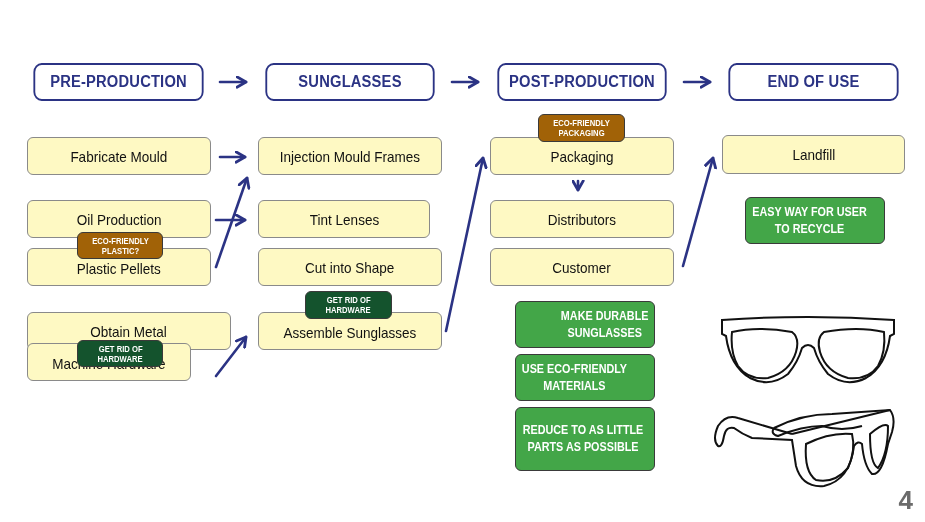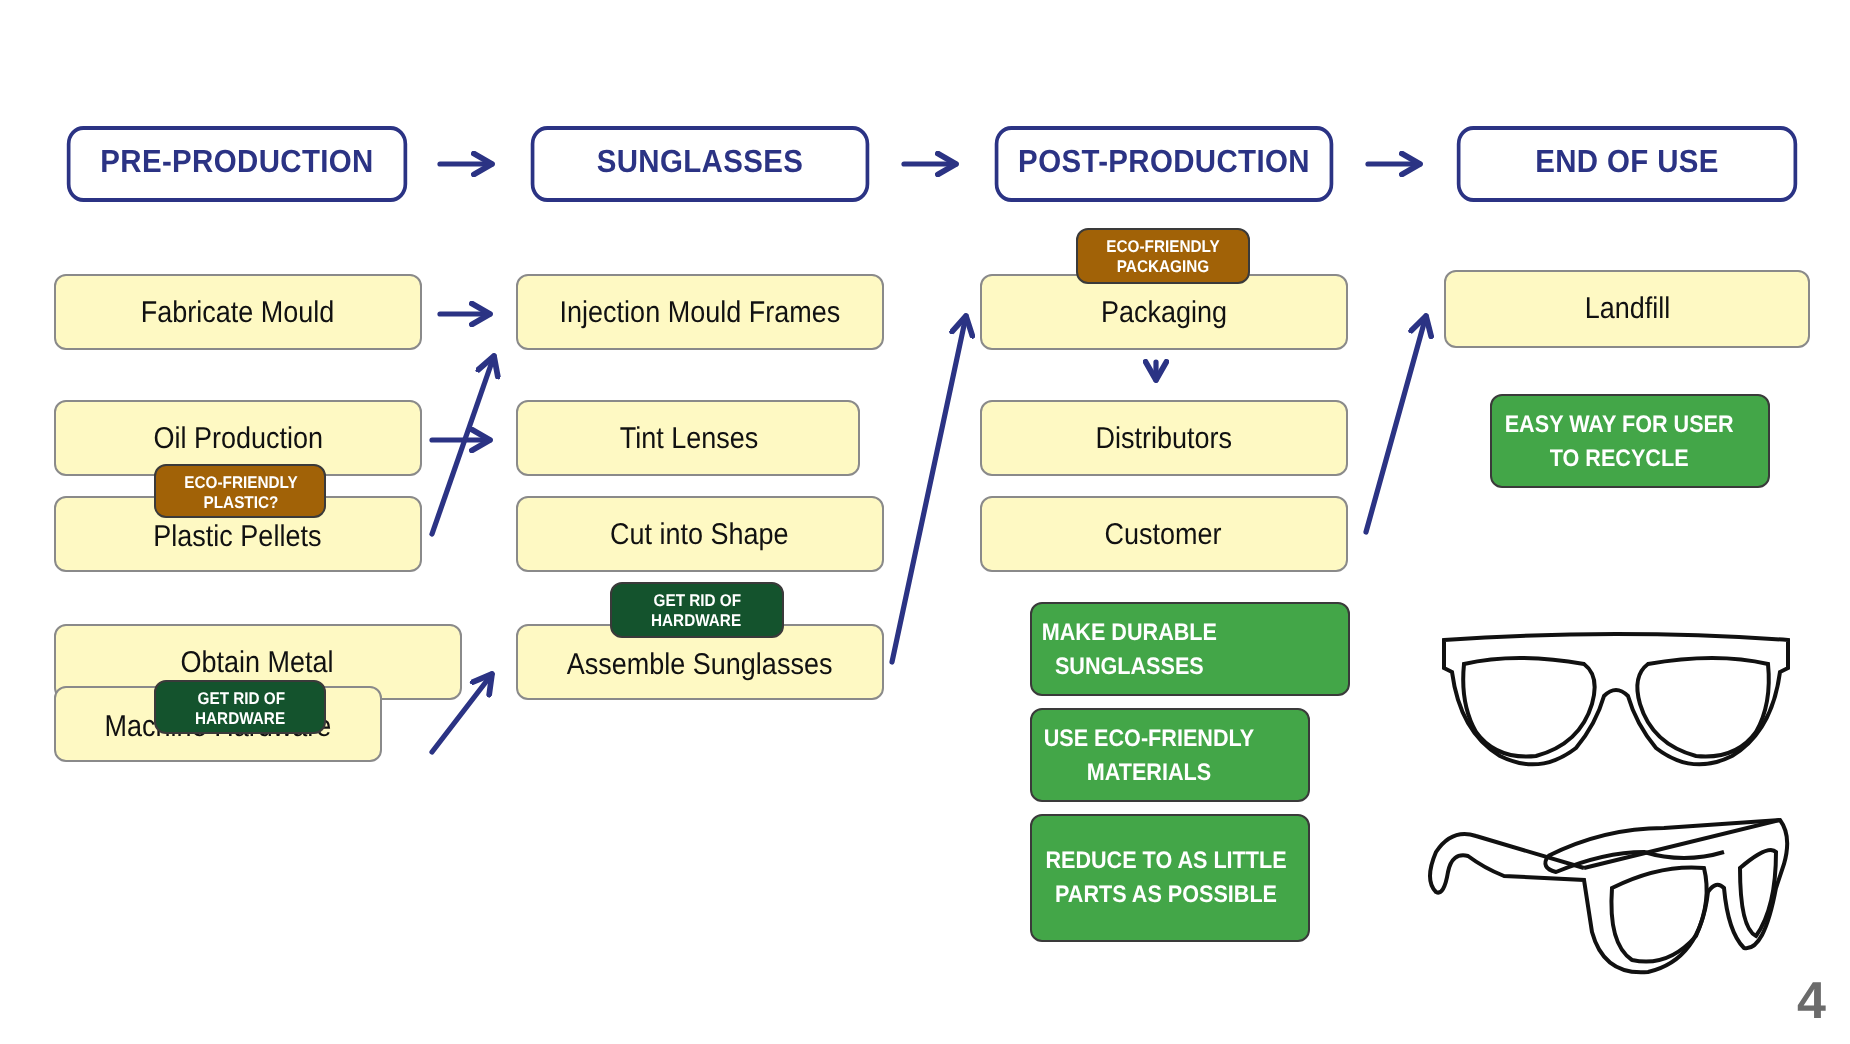--- a/index.html
+++ b/index.html
@@ -108,21 +108,21 @@
 <div class="box" style="left:490px;top:200px;width:184px;">
     <span>Distributors</span>
   </div>
 <div class="box" style="left:490px;top:248px;width:184px;">
     <span>Customer</span>
   </div>
 
 <div class="tag green" style="left:538px;top:114px;width:87px;height:28px;"><span>ECO-FRIENDLY
 PACKAGING</span></div>
 
-<div class="rec" style="left:515px;top:301px;width:160px;height:47px;"><span>MAKE DURABLE
+<div class="rec" style="left:515px;top:301px;width:140px;height:47px;padding-left:40px;"><span>MAKE DURABLE
 SUNGLASSES</span></div>
 <div class="rec" style="left:515px;top:354px;width:140px;height:47px;"><span>USE ECO-FRIENDLY
 MATERIALS</span></div>
 <div class="rec" style="left:515px;top:407px;width:140px;height:64px;"><span>REDUCE TO AS LITTLE
 PARTS AS POSSIBLE</span></div>
 
 <div class="box" style="left:722px;top:135px;width:183px;height:39px;">
     <span>Landfill</span>
   </div>
 <div class="rec" style="left:745px;top:197px;width:140px;height:47px;"><span>EASY WAY FOR USER

